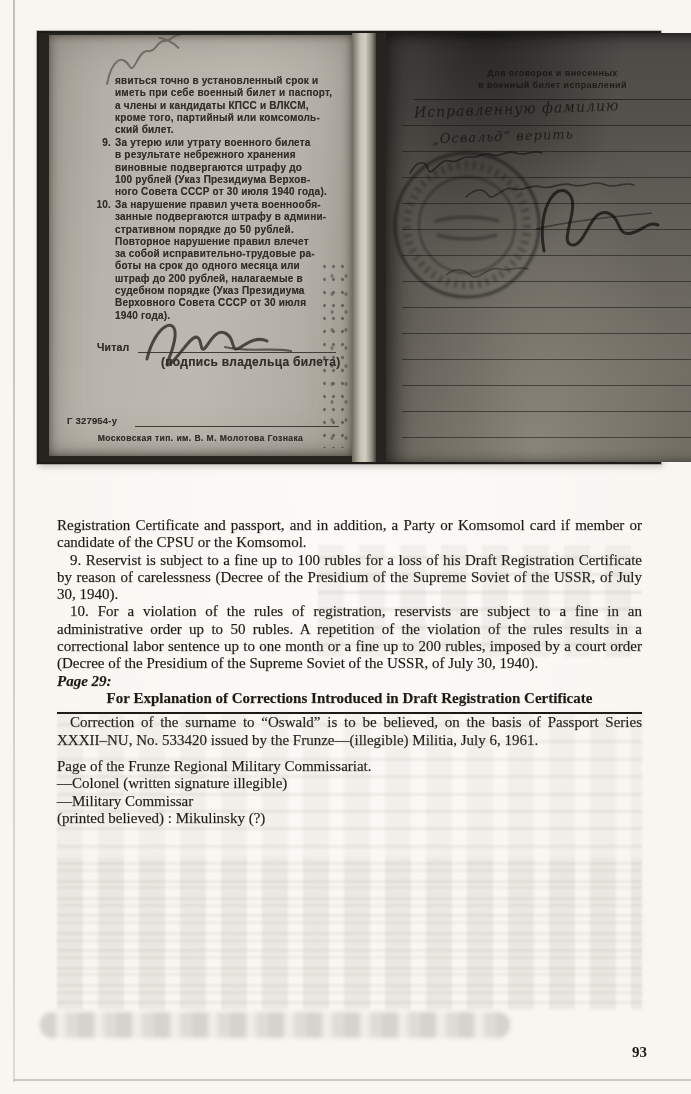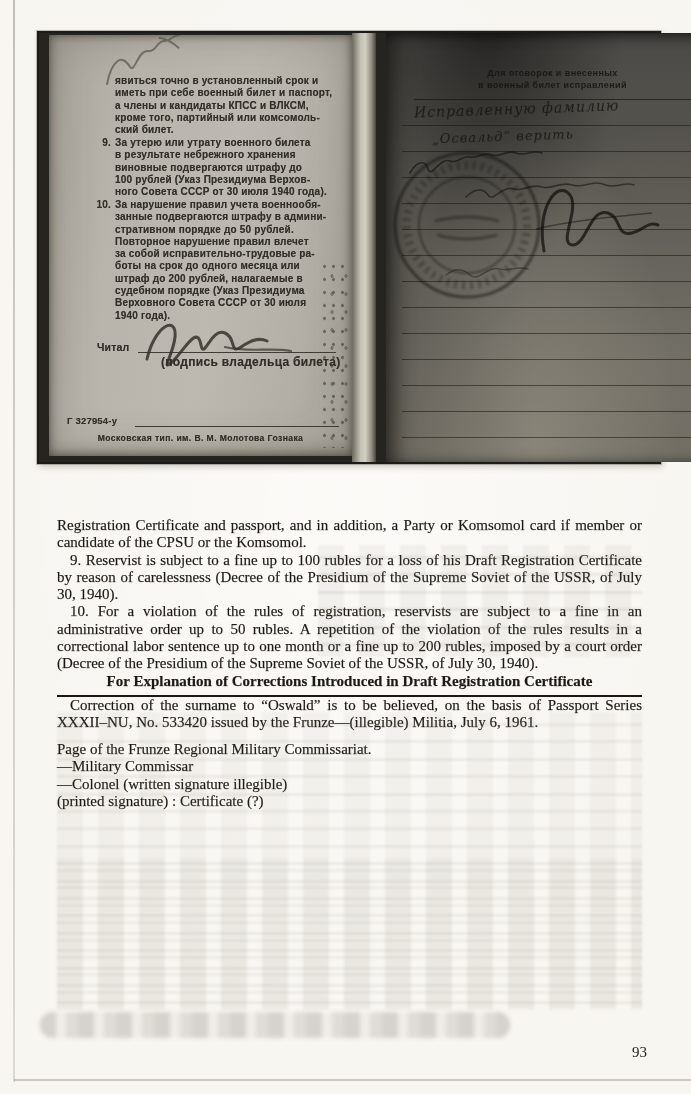--- a/index.html
+++ b/index.html
@@ -114,21 +114,21 @@
   .trans .indent{text-indent:13px;}
   .readby{text-align:left;}
   .pageref{font-style:italic; font-weight:700; margin-top:1px; text-align:left;}
   .heading{margin-top:7px; text-align:center; font-weight:700;}
   .rule{margin-top:5px; border-top:2px solid #1c1913;}
   .correction{margin-top:9px;}
   .sealblock{margin-top:9px; text-align:left;}
   .sealblock div{line-height:17.5px;}
   .exhibit{margin-top:15px; text-align:center; font-weight:700; font-size:13.8px;}
   .smallcaps{font-variant:small-caps; letter-spacing:.4px;}
-  .page-number{position:absolute; left:632px; top:1044px; font-size:15px; font-weight:400;}
+  .page-number{position:absolute; left:632px; top:1044px; font-size:15px; font-weight:700;}
   
   .bleed{position:absolute; pointer-events:none; filter:blur(1.1px);
     background-image:
       repeating-linear-gradient(180deg, transparent 0 11px, rgba(125,118,104,.17) 11px 14px, transparent 14px 17.4px),
       repeating-linear-gradient(90deg, rgba(125,118,104,.10) 0 26px, transparent 26px 41px);
   }
   .bleed-a{left:318px; top:545px; width:324px; height:112px; opacity:.75;}
   .bleed-b{left:57px; top:712px; width:585px; height:298px; opacity:.6;}
   .bleed-c{left:57px; top:858px; width:585px; height:150px; opacity:.5;}
   .smudge{position:absolute; left:40px; top:1012px; width:470px; height:26px; border-radius:12px;
@@ -220,28 +220,29 @@
         <path d="M150,196 c34,-8 74,-12 116,-16" fill="none" stroke="rgba(14,12,10,.45)" stroke-width="1.6"></path>
         <path d="M60,242 c10,-8 18,-6 24,0 c8,8 18,-10 30,-6 c10,3 18,-4 28,0" fill="none" stroke="rgba(16,14,11,.4)" stroke-width="1.5" stroke-linecap="round"></path>
       </svg>
     </div>
   </div>
 
   <div class="trans">
     <p>Registration Certificate and passport, and in addition, a Party or Komsomol card if member or candidate of the CPSU or the Komsomol.</p>
     <p class="indent">9. Reservist is subject to a fine up to 100 rubles for a loss of his Draft Registration Certificate by reason of carelessness (Decree of the Presidium of the Supreme Soviet of the USSR, of July 30, 1940).</p>
     <p class="indent">10. For a violation of the rules of registration, reservists are subject to a fine in an administrative order up to 50 rubles.  A repetition of the violation of the rules results in a correctional labor sentence up to one month or a fine up to 200 rubles, imposed by a court order (Decree of the Presidium of the Supreme Soviet of the USSR, of July 30, 1940).</p>
+    <p class="pageref">Page 29:</p>
     <p class="heading">For Explanation of Corrections Introduced in Draft Registration Certificate</p>
     <div class="rule"></div>
     <p class="indent correction">Correction of the surname to “Oswald” is to be believed, on the basis of Passport Series XXXII–NU, No. 533420 issued by the Frunze—(illegible) Militia, July 6, 1961.</p>
     <div class="sealblock">
       <div>Page of the Frunze Regional Military Commissariat.</div>
+      <div>—Colonel (written signature illegible)</div>
       <div>—Military Commissar</div>
-      <div>—Colonel (written signature illegible)</div>
-      <div>(printed signature) : Certificate (?)</div>
+      <div>(printed believed) : Mikulinsky (?)</div>
     </div>
   </div>
 
   <div class="bleed bleed-a"></div>
   <div class="bleed bleed-b"></div>
   <div class="bleed bleed-c"></div>
   <div class="smudge"></div>
 
   <div class="page-number">93</div>
 </div>

